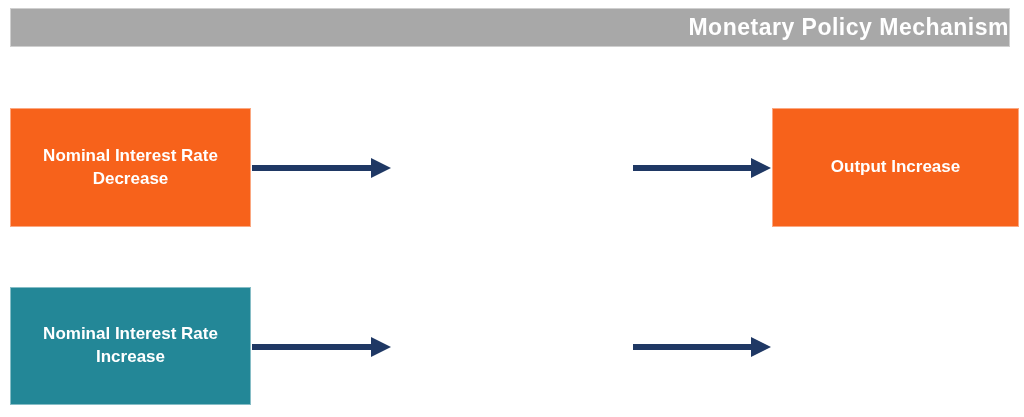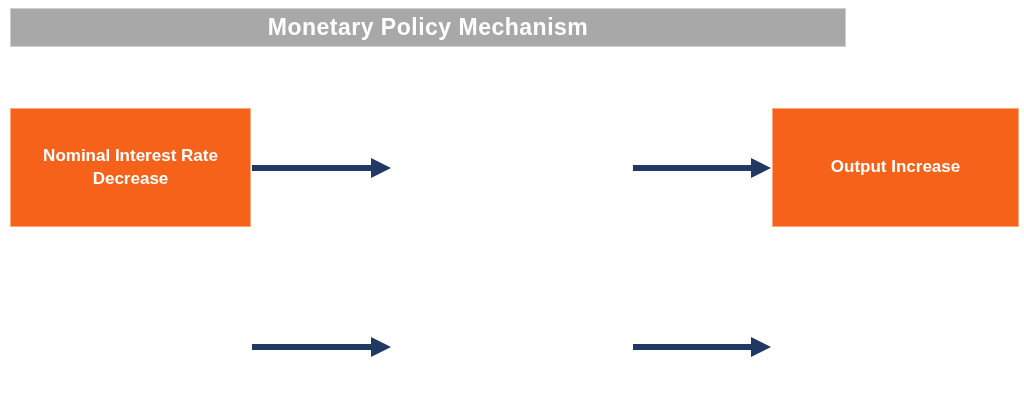--- a/index.html
+++ b/index.html
@@ -15,24 +15,24 @@
   .canvas{
     position:relative;
     width:1024px;
     height:417px;
     background:#ffffff;
     overflow:hidden;
   }
   .title-bar{
     position:absolute;
     left:10px; top:8px;
-    width:836px; height:39px;
+    width:1000px; height:39px;
     background:var(--title-bar);
     border:1px solid #cfcfcf;
-    display:flex; align-items:center; justify-content:center;
+    display:flex; align-items:center; justify-content:flex-end;
   }
   .title-bar span{
     color:var(--text);
     font-size:23px;
     font-weight:600;
     letter-spacing:0.5px;
   }
   .box{
     position:absolute;
     display:flex; align-items:center; justify-content:center;
@@ -91,20 +91,23 @@
 
   <div class="arrow arr-r1 arr-b">
     <div class="shaft"></div>
     <div class="head"></div>
   </div>
 
   <div class="box row1 col3">
     <span>Output Increase</span>
   </div>
 
+  <div class="box row2 col1">
+    <span>Nominal Interest Rate Increase</span>
+  </div>
 
   <div class="arrow arr-r2 arr-a">
     <div class="shaft"></div>
     <div class="head"></div>
   </div>
 
 
   <div class="arrow arr-r2 arr-b">
     <div class="shaft"></div>
     <div class="head"></div>

